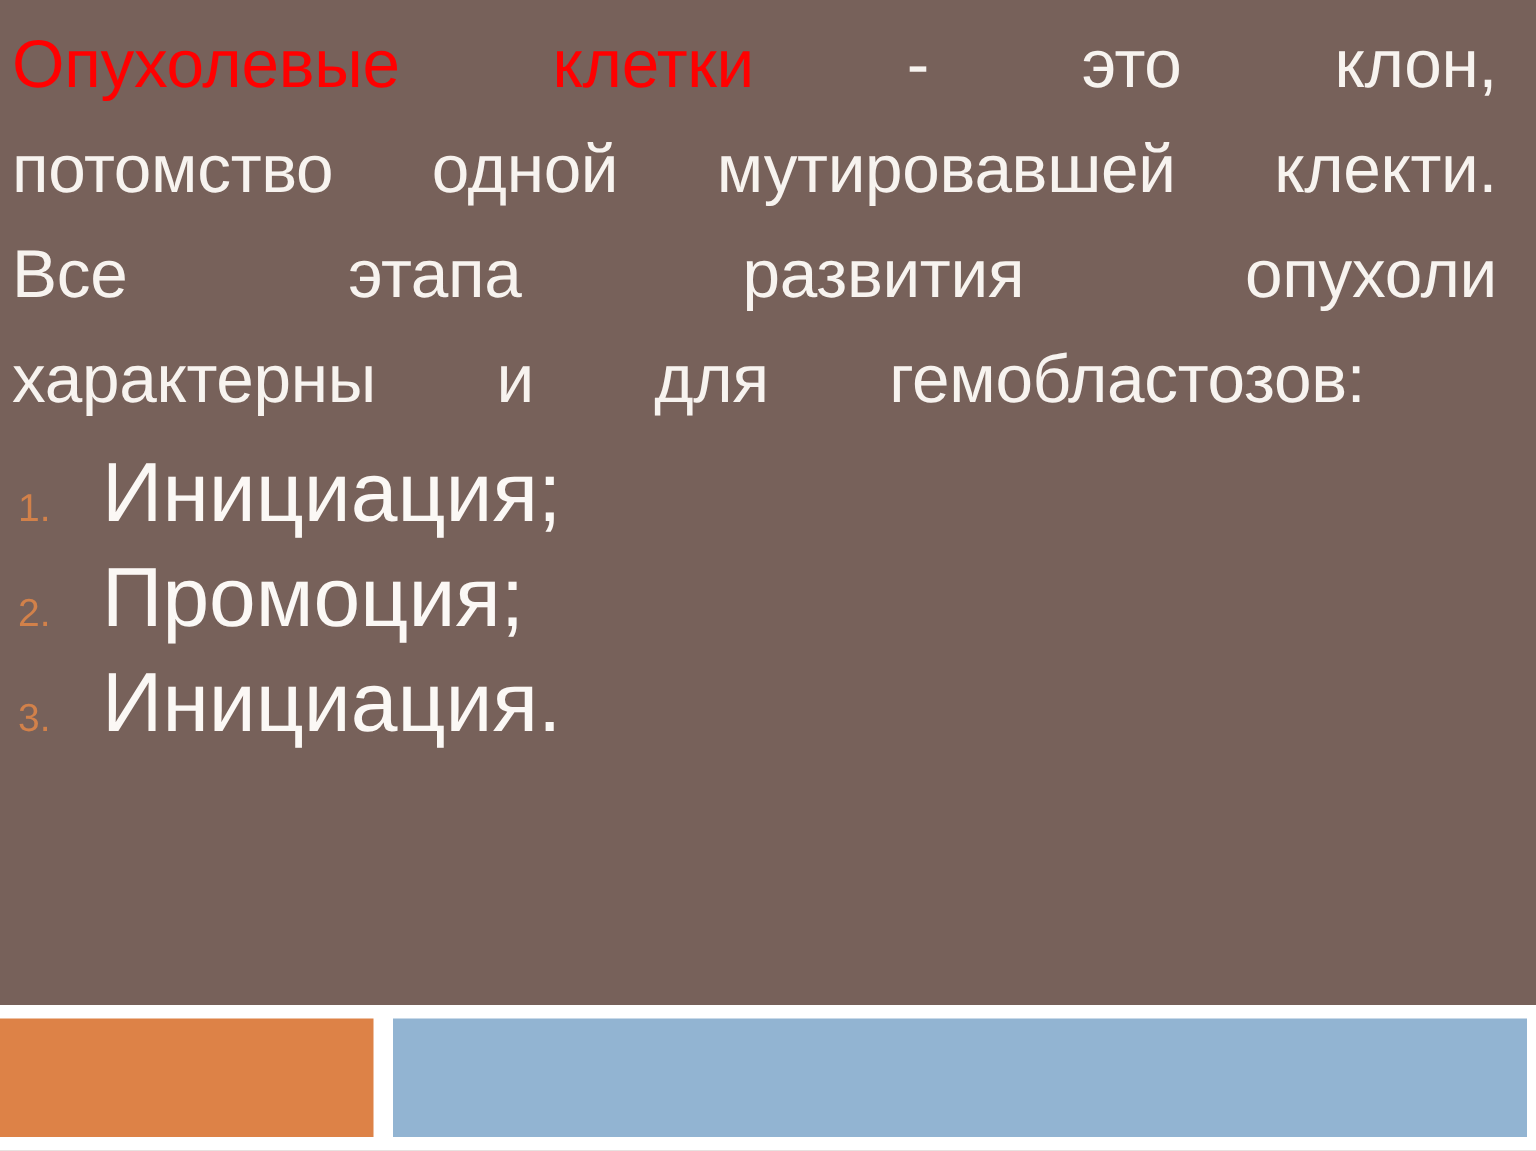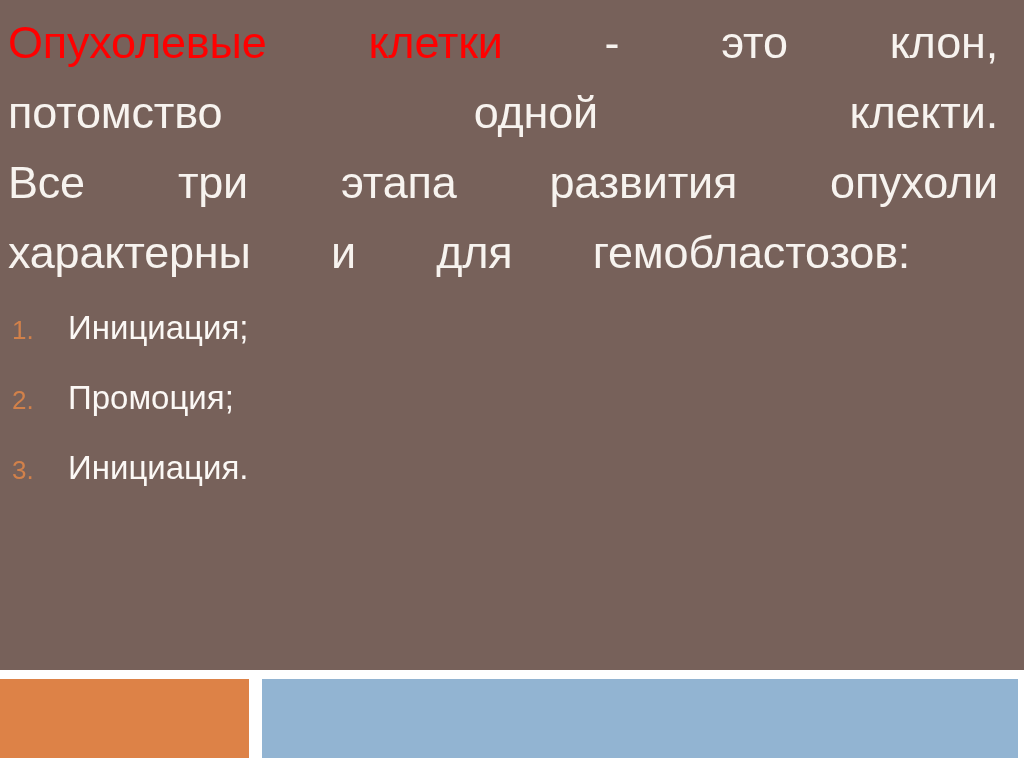--- a/index.html
+++ b/index.html
@@ -93,21 +93,21 @@
     font-family: "Liberation Sans", "DejaVu Sans", sans-serif;
     font-size: 26px;
     font-weight: 400;
     line-height: 70px;
     padding-left: 4px;
     box-sizing: border-box;
   }
   .list-text {
     color: #fbf8f5;
     font-family: "Liberation Sans", "DejaVu Sans", sans-serif;
-    font-size: 33px;
+    font-size: 56px;
     line-height: 70px;
     font-weight: 400;
     letter-spacing: 0px;
     text-align: center;
   }
 
   
   .bottom-bar-orange {
     position: absolute;
     left: 0px;
@@ -149,26 +149,26 @@
         <span class="highlight-red">Опухолевые</span>
         <span class="highlight-red">клетки</span>
         <span>-</span>
         <span>это</span>
         <span>клон,</span>
       </div>
 
       <div class="jline">
         <span>потомство</span>
         <span>одной</span>
+        <span>мутировавшей</span>
         <span>клекти.</span>
       </div>
 
       <div class="jline">
         <span>Все</span>
-        <span>три</span>
         <span>этапа</span>
         <span>развития</span>
         <span>опухоли</span>
       </div>
 
       <div class="jline left">
         <span>характерны</span>
         <span>&nbsp;</span>
         <span>и</span>
         <span>&nbsp;</span>

